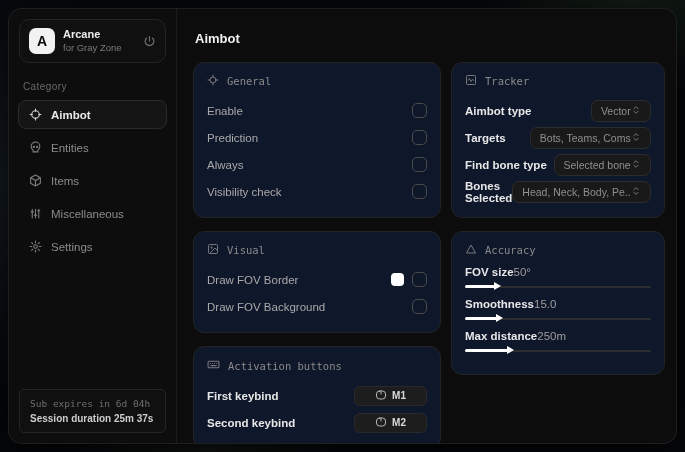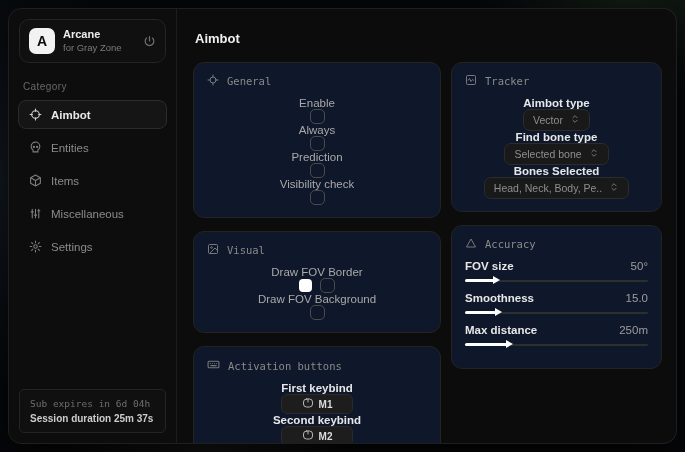--- a/index.html
+++ b/index.html
@@ -46,38 +46,38 @@
   .main { flex:1; padding:14px 14px 14px 16px; overflow:hidden; }
   .page-title { color:#f0f0f0; font-size:13px; font-weight:bold; margin:8px 0 16px 2px; }
   .cols { display:flex; gap:10px; align-items:flex-start; }
   .col-left { width:248px; flex:0 0 248px; }
   .col-right { flex:1; }
   .card { background:#0f172a; border:1px solid #232323; border-radius:11px;
     padding:11px 13px 12px; margin-bottom:13px; }
   .sec-head { display:flex; align-items:center; gap:8px; color:#8a8a8a;
     font-family:"DejaVu Sans Mono", monospace; font-size:10.5px; margin-bottom:9px; }
   .sec-head svg { opacity:.85; }
-  .row { display:flex; align-items:center; justify-content:space-between; min-height:27px;flex-direction:column; }
+  .row { display:flex; align-items:center; justify-content:space-between; min-height:27px; }
   .row-label { color:#a9a9a9; font-size:11.5px; }
   .row-label.bright { color:#e7e7e7; font-weight:bold; }
   .checkbox { width:15px; height:15px; border:1.6px solid #4b4b4b; border-radius:5px;
     background:transparent; cursor:pointer; flex:0 0 auto; }
   .row-controls { display:flex; align-items:center; gap:8px; }
   .swatch { width:13px; height:13px; border-radius:4px; cursor:pointer; }
   .keybtn { display:flex; align-items:center; gap:5px; background:#1d1d1d;
     border:1px solid #2a2a2a; border-radius:6px; padding:3px 20px;
     color:#dcdcdc; font-size:10px; font-weight:bold; cursor:pointer; }
   .keybtn svg { opacity:.8; }
-  .select-btn { display:flex; align-items:center; gap:7px; background:#191919;
+  .select-btn { display:flex; align-items:center; background:#191919;
     border:1px solid #2c2c2c; border-radius:7px; padding:4px 9px;
     color:#8f8f8f; font-size:10.5px; cursor:pointer; max-width:150px; white-space:nowrap; }
   .select-btn svg { flex:0 0 auto; opacity:.8; }
   
   .slider-block { margin-bottom:6px; }
-  .slider-head { display:flex; justify-content:space-between; align-items:center; margin:3px 0 7px; }
+  .slider-head { display:flex; align-items:center; margin:3px 0 7px; }
   .slider-val { color:#9d9d9d; font-size:11.5px; }
   .track { position:relative; height:3px; margin:4px 0 10px; }
   .track-bg { position:absolute; left:0; right:0; top:1px; height:2px; background:#2e2e2e; border-radius:2px; }
   .track-fill { position:absolute; left:0; top:0; height:3px; background:#ffffff; border-radius:2px; }
   .track-fill::after { content:""; position:absolute; right:-6px; top:-3px;
     border-left:7px solid #ffffff; border-top:4.5px solid transparent; border-bottom:4.5px solid transparent; }
 </style>
 </head>
 <body>
 
@@ -172,25 +172,25 @@
                   <path d="M12 2v4M12 18v4M2 12h4M18 12h4"></path>
               </svg>
             </span>
             <span>General</span>
           </div>
           <div class="row">
             <span class="row-label">Enable</span>
             <span class="checkbox"></span>
           </div>
           <div class="row">
+            <span class="row-label">Prediction</span>
+            <span class="checkbox"></span>
+          </div>
+          <div class="row">
             <span class="row-label">Always</span>
-            <span class="checkbox"></span>
-          </div>
-          <div class="row">
-            <span class="row-label">Prediction</span>
             <span class="checkbox"></span>
           </div>
           <div class="row">
             <span class="row-label">Visibility check</span>
             <span class="checkbox"></span>
           </div>
         </div>
 
         <div class="card">
           <div class="sec-head">
@@ -270,20 +270,31 @@
             <span class="select-btn">
               <span>Vector</span>
               <span>
                 <svg width="10" height="10" viewBox="0 0 24 24" fill="none" stroke="currentColor" stroke-width="2.4" stroke-linecap="round">
                   <path d="M7 9l5-5 5 5M7 15l5 5 5-5"></path>
                 </svg>
               </span>
             </span>
           </div>
           <div class="row">
+            <span class="row-label bright">Targets</span>
+            <span class="select-btn">
+              <span>Bots, Teams, Coms</span>
+              <span>
+                <svg width="10" height="10" viewBox="0 0 24 24" fill="none" stroke="currentColor" stroke-width="2.4" stroke-linecap="round">
+                  <path d="M7 9l5-5 5 5M7 15l5 5 5-5"></path>
+                </svg>
+              </span>
+            </span>
+          </div>
+          <div class="row">
             <span class="row-label bright">Find bone type</span>
             <span class="select-btn">
               <span>Selected bone</span>
               <span>
                 <svg width="10" height="10" viewBox="0 0 24 24" fill="none" stroke="currentColor" stroke-width="2.4" stroke-linecap="round">
                   <path d="M7 9l5-5 5 5M7 15l5 5 5-5"></path>
                 </svg>
               </span>
             </span>
           </div>

